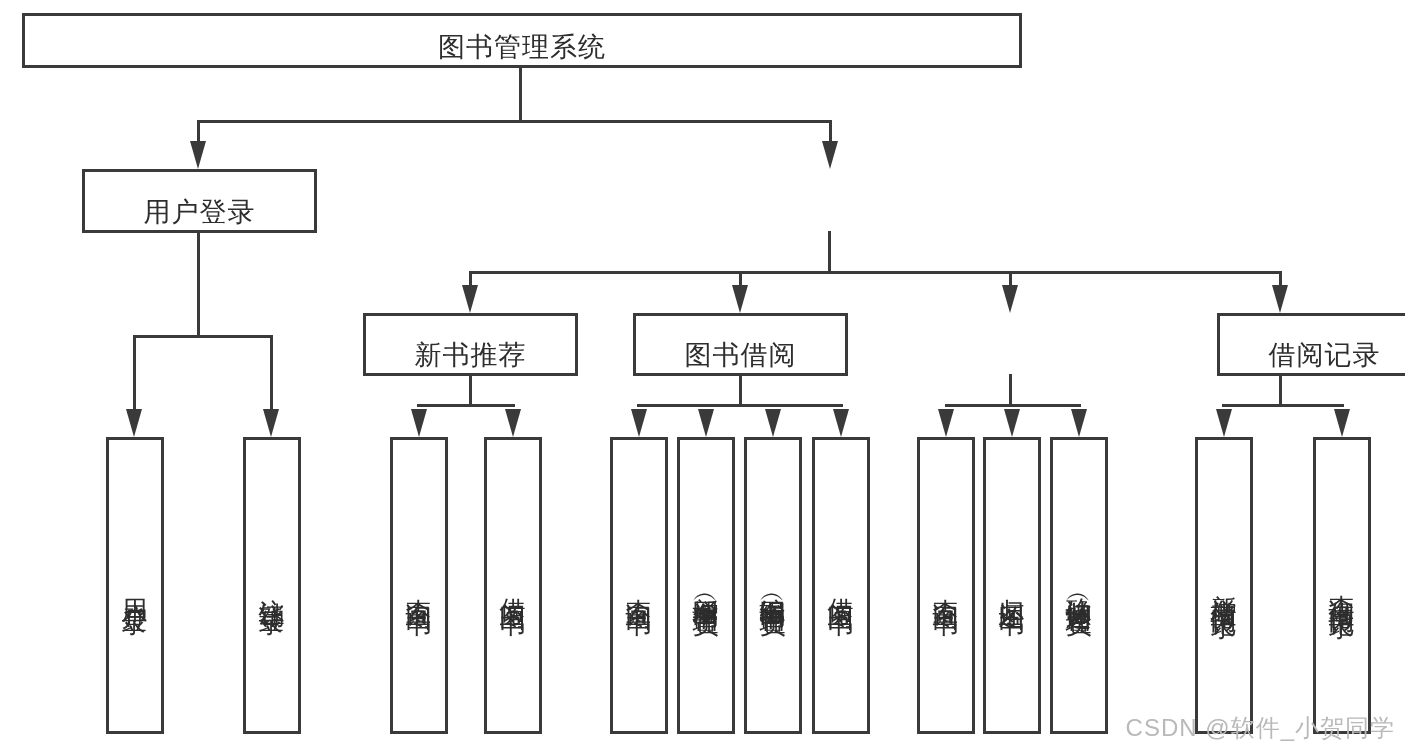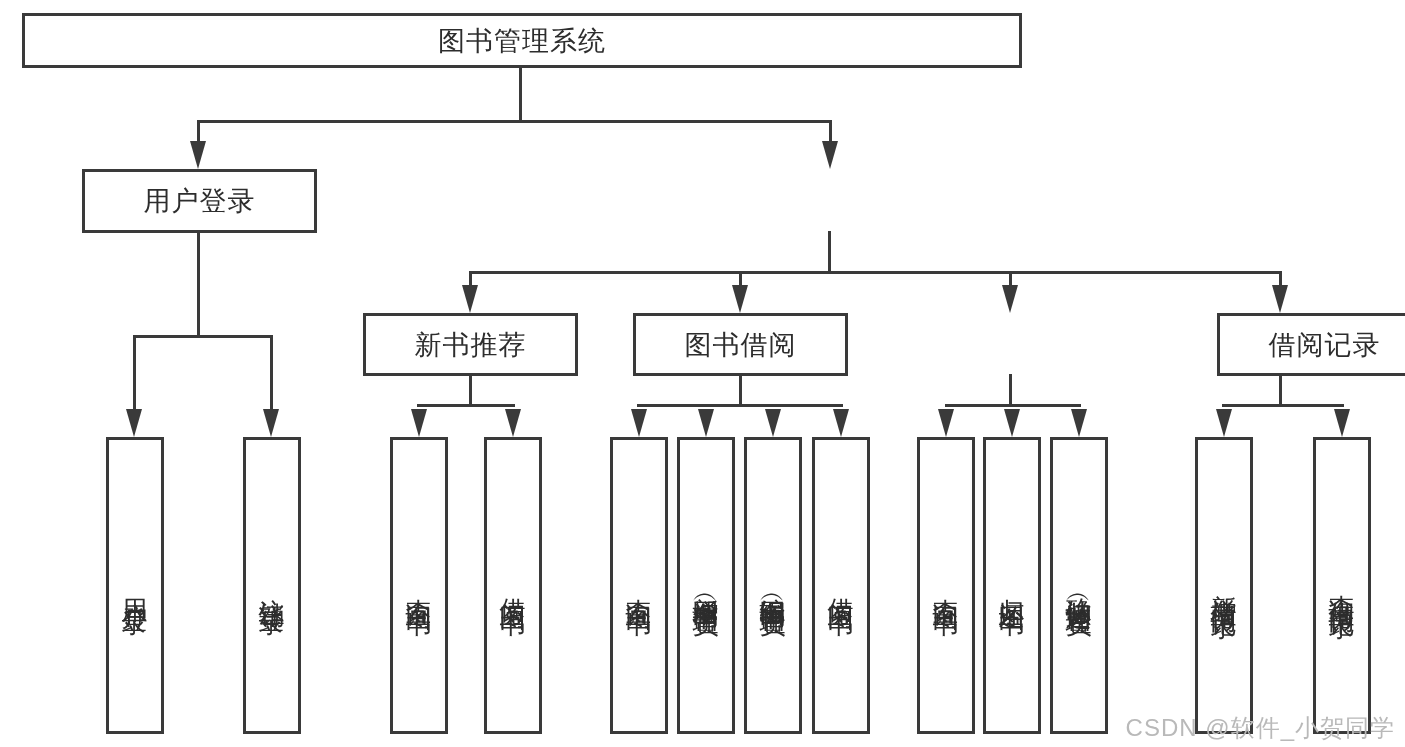--- a/index.html
+++ b/index.html
@@ -12,21 +12,21 @@
     position:relative;
     width:1405px;height:747px;
     background:#ffffff;
     overflow:hidden;
   }
   .box{
     position:absolute;
     box-sizing:border-box;
     border:3px solid var(--line);
     background:#ffffff;
-    display:flex;align-items:center;justify-content:center;
+    display:flex;align-items:flex-end;justify-content:center;
     color:var(--text);
     font-size:27px;
     letter-spacing:1px;
     white-space:nowrap;
   }
   .leaf{
     position:absolute;
     box-sizing:border-box;
     border:3px solid var(--line);
     background:#ffffff;

